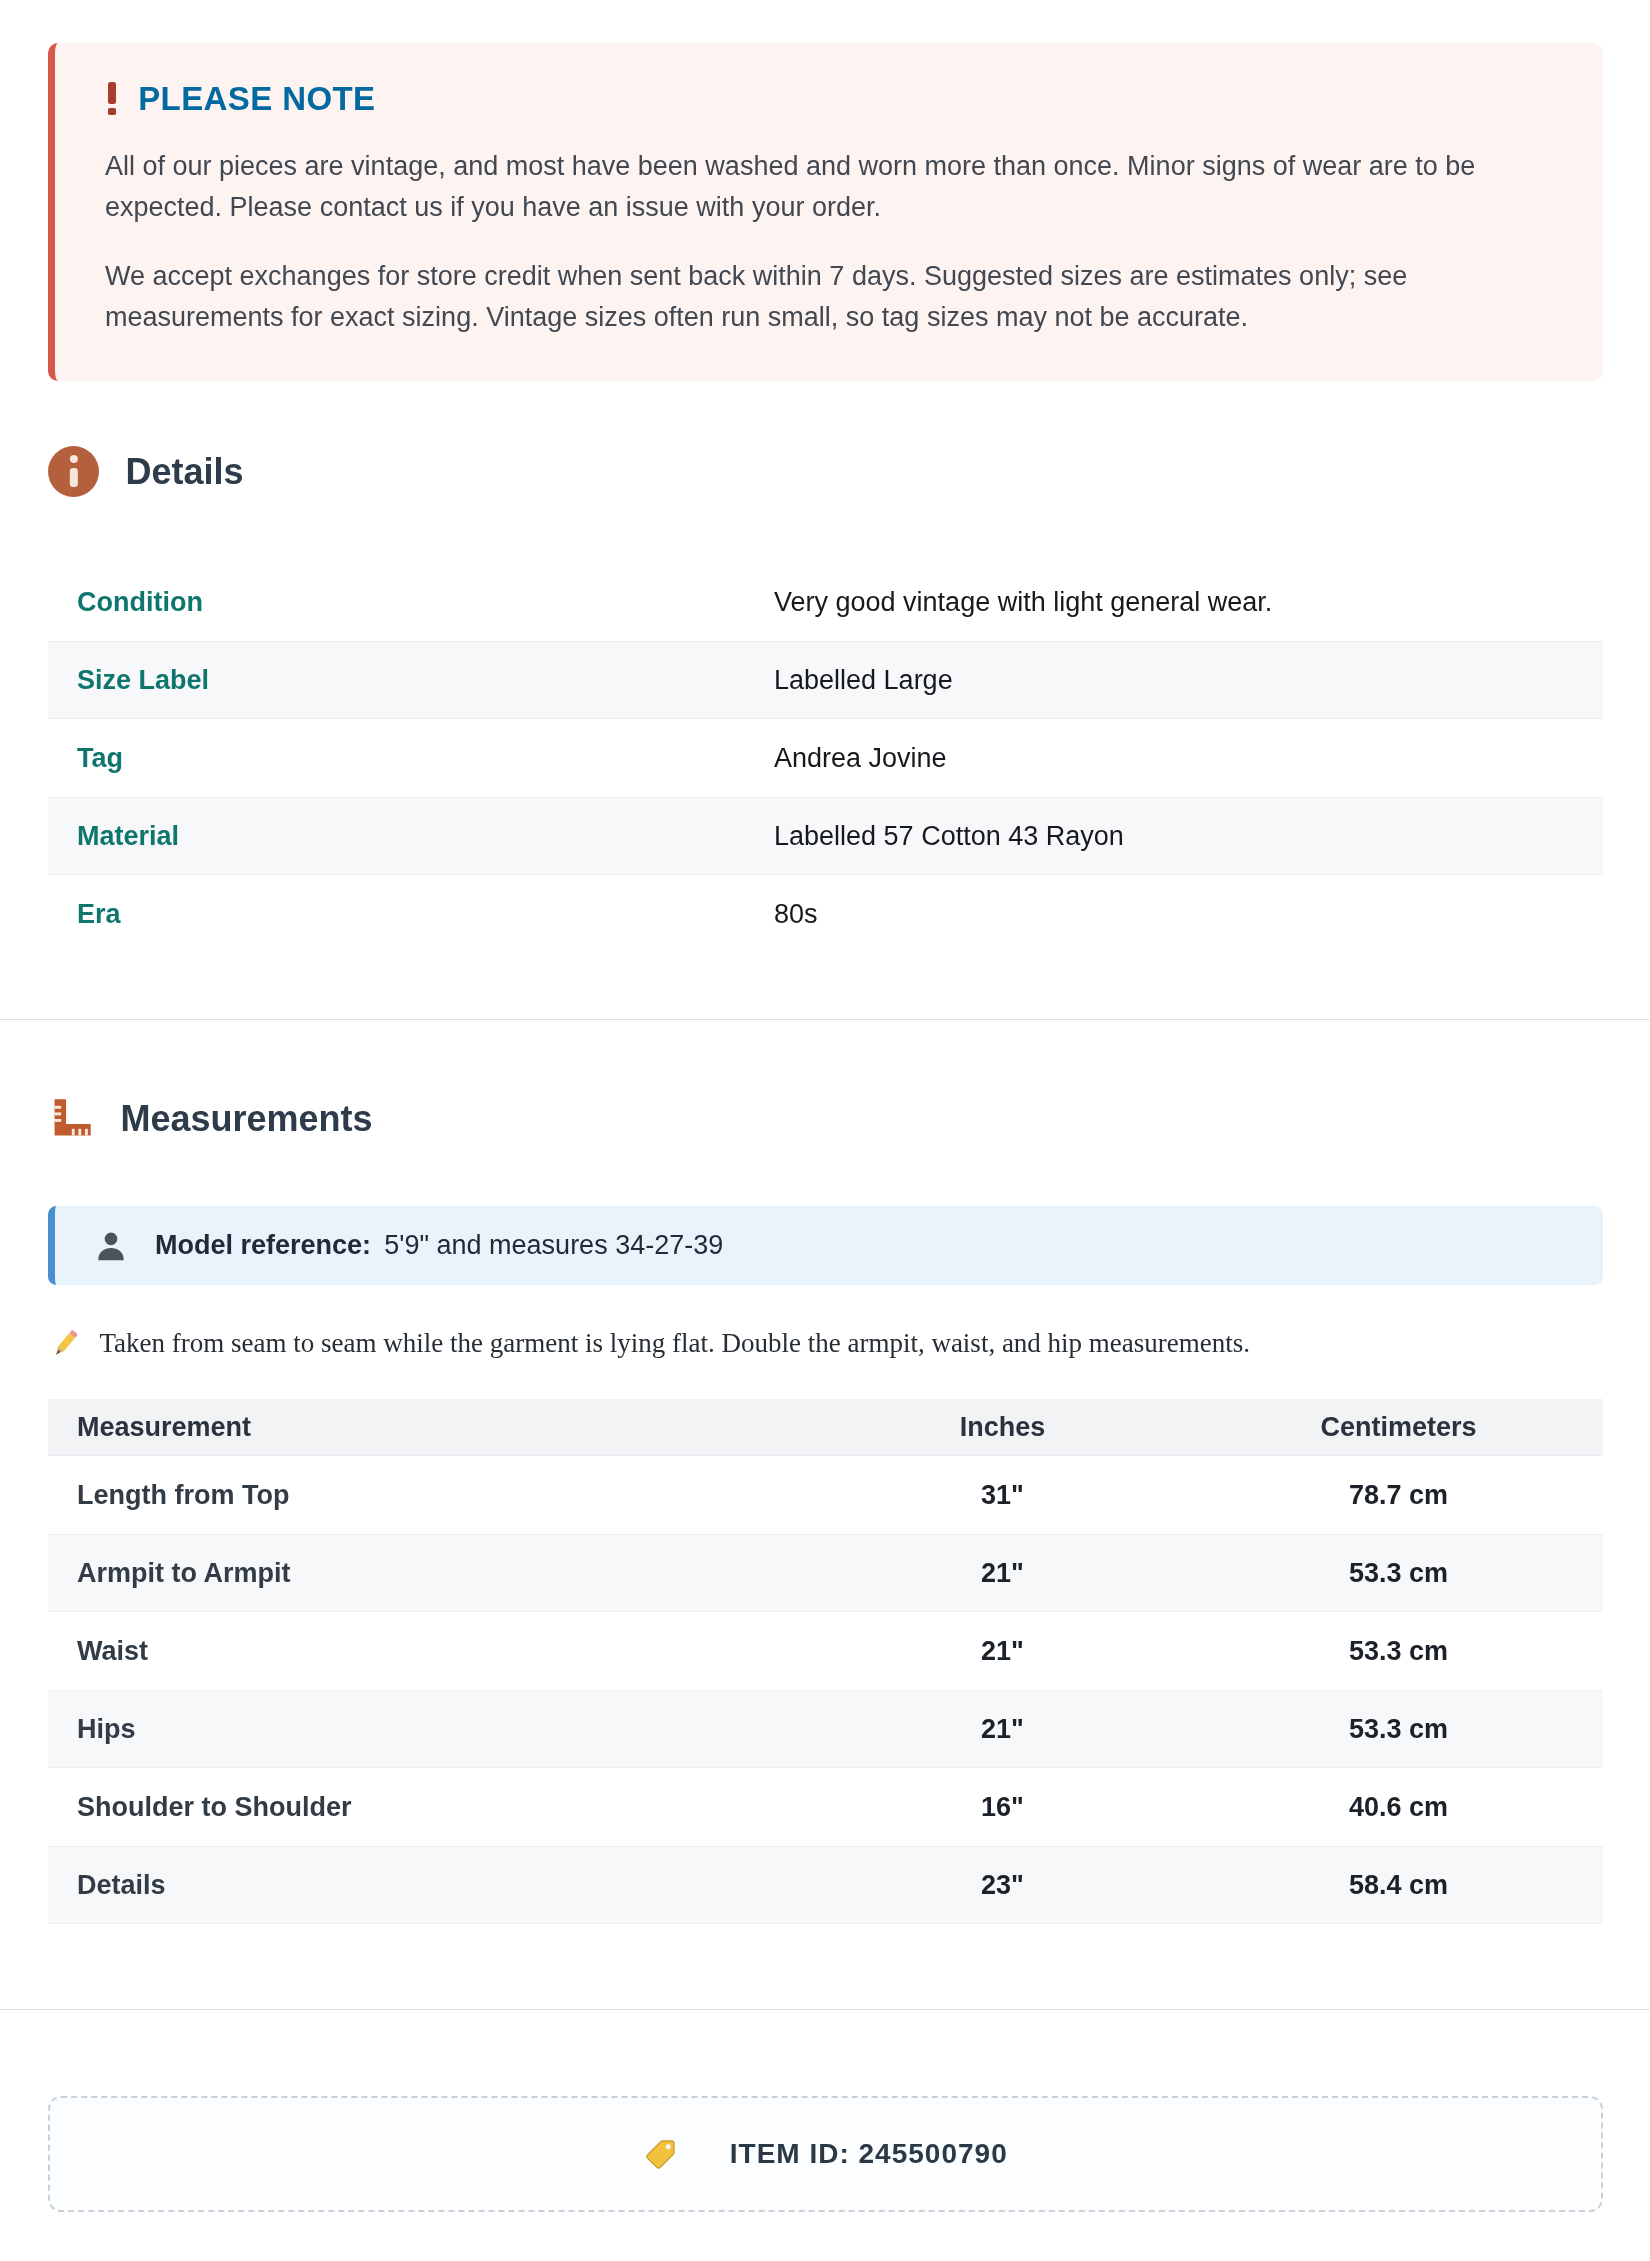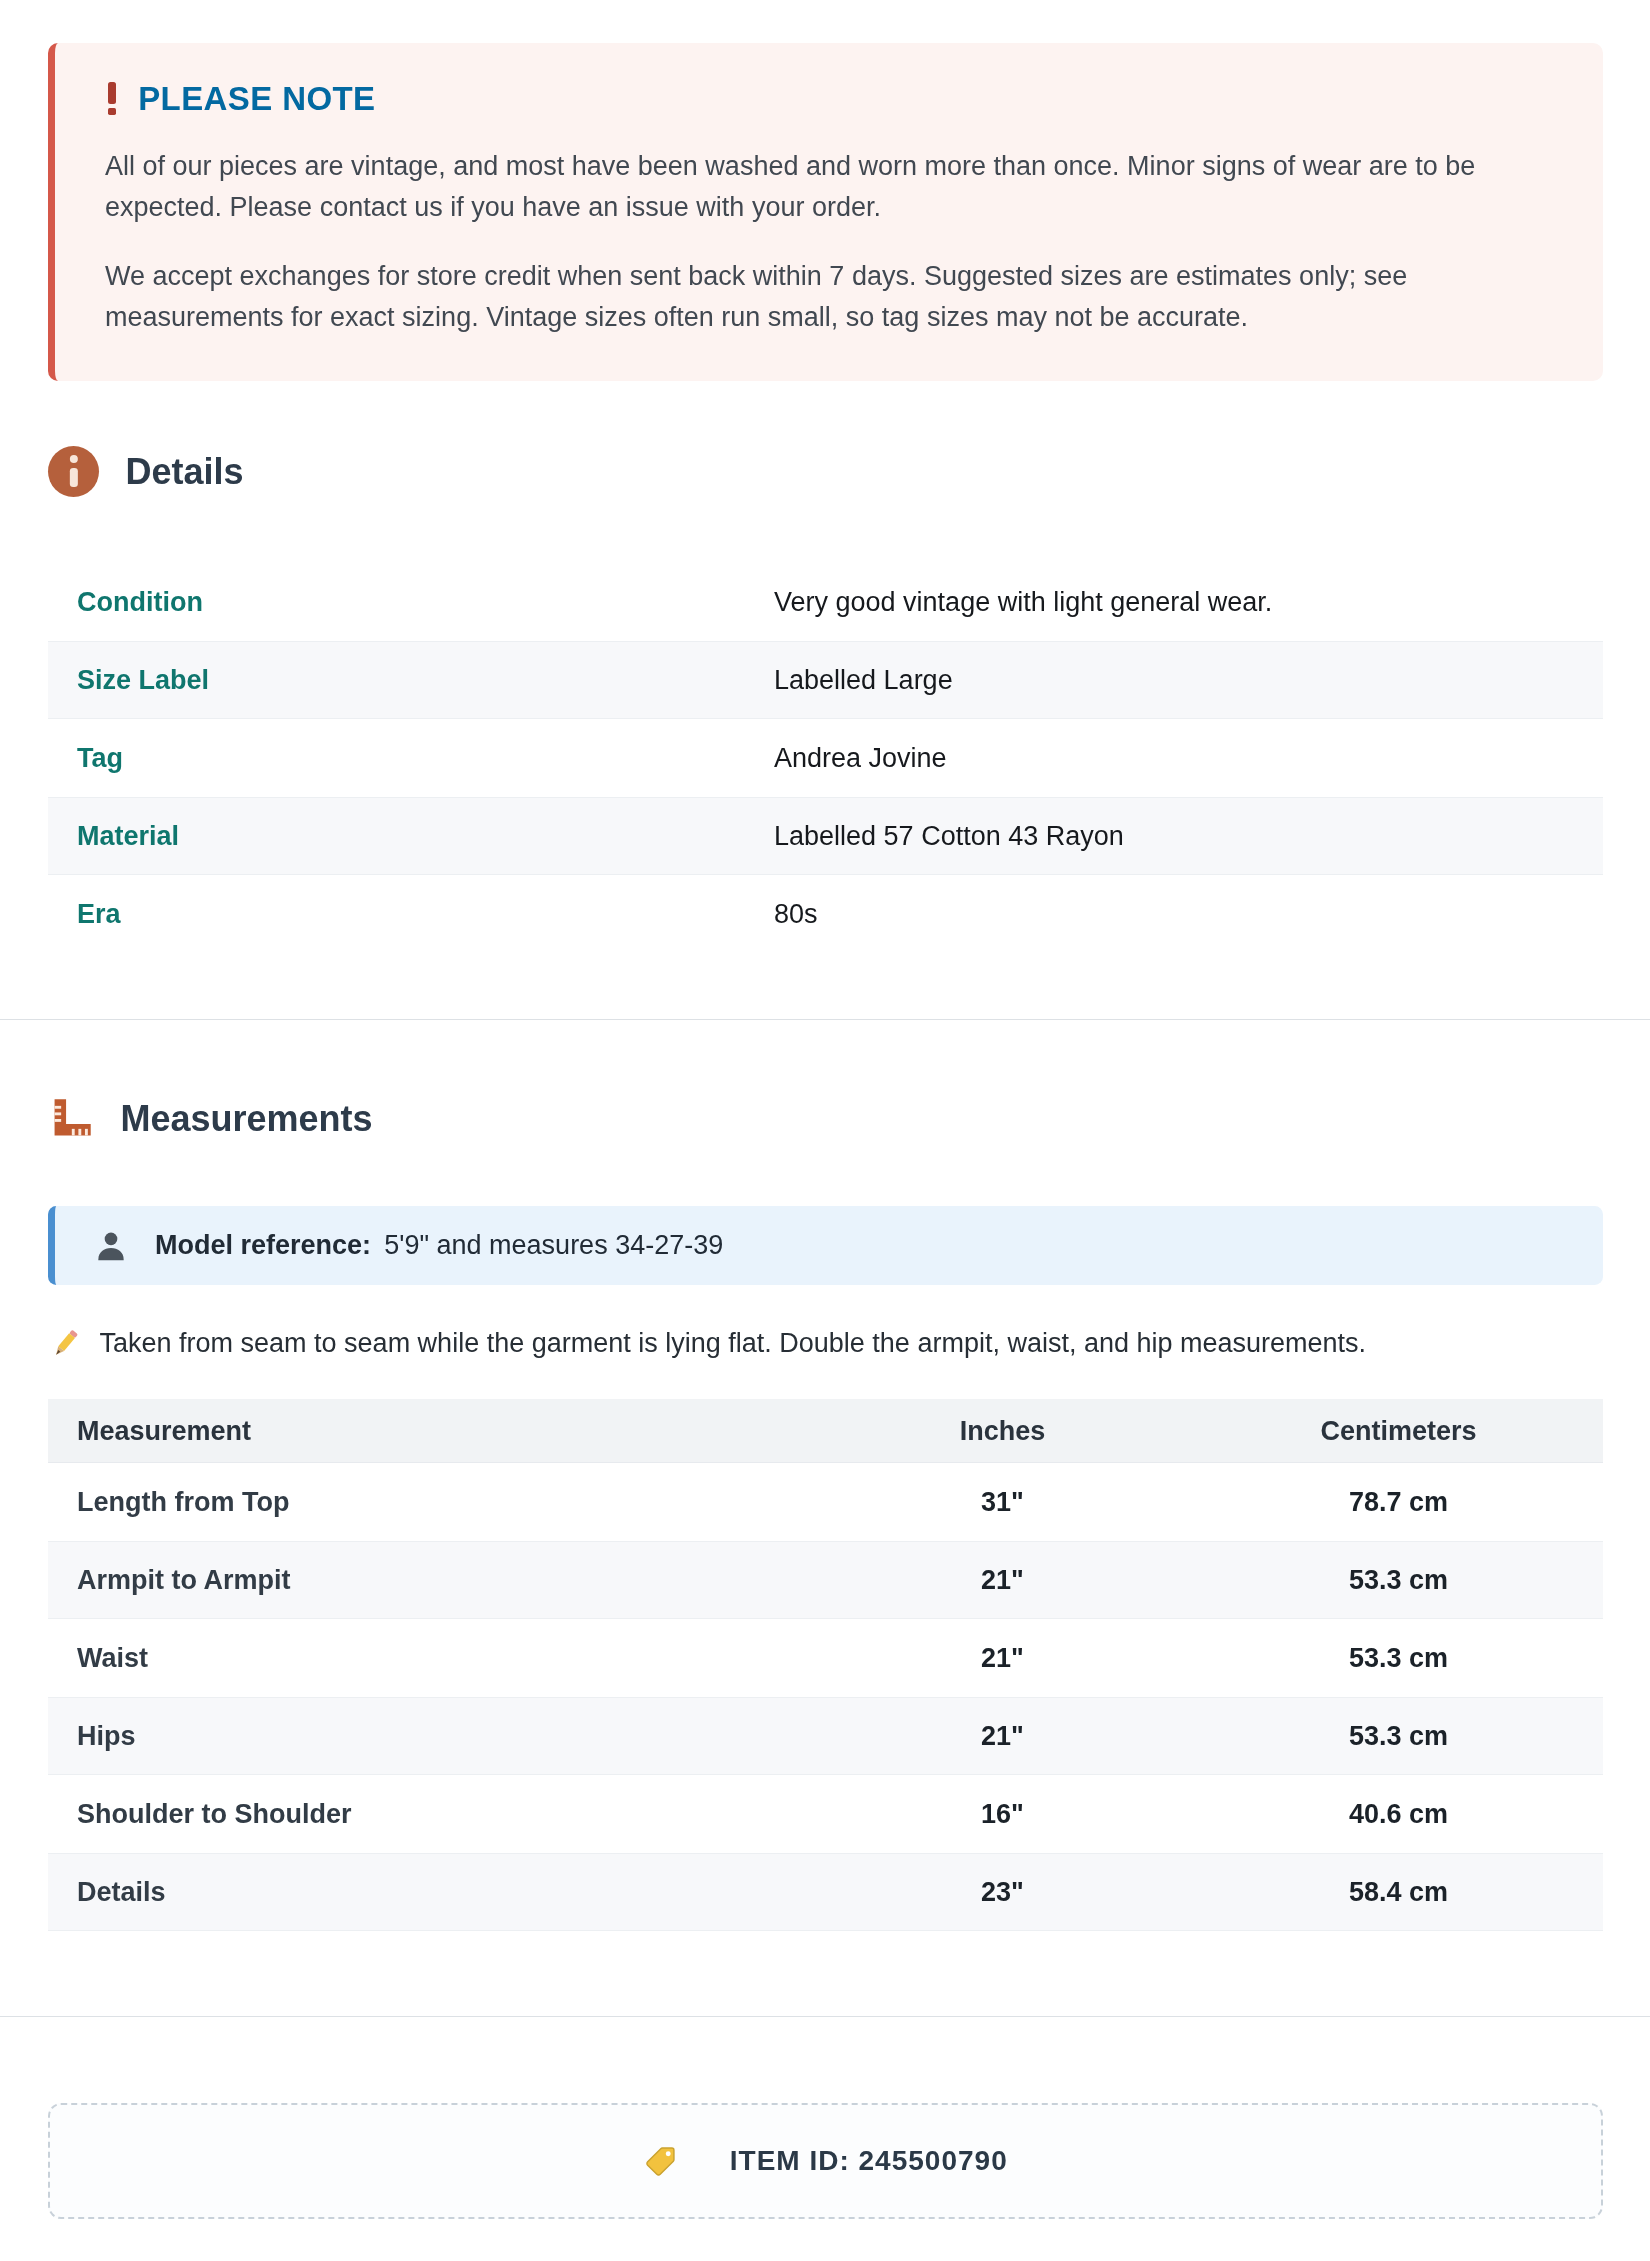--- a/index.html
+++ b/index.html
@@ -60,27 +60,27 @@
     border-left: 7.4px solid #4a8fd0;
     border-radius: 8.3px;
     display: flex; align-items: center;
     padding-left: 37px;
     gap: 25px;
   }
   .model-box .txt { font-size: 27px; color: #212b36; }
   .model-box .lbl { font-weight: 700; margin-right: 13.2px; margin-top: 19px; }
 
   
-  .pencil-note { margin: 38px 48px 0; display: flex; align-items: center; gap: 16.5px; }
+  .pencil-note { margin: 38px 48px 0; display: flex; align-items: center; gap: 16.5px; font-family: Liberation Serif, serif; }
   .pencil-note .txt { font-size: 27px; color: #272e35; line-height: 40px; }
 
   
   .m-table { margin: 36px 48px 0; }
   .m-row { display: flex; align-items: center; height: 78px; padding-left: 29px; }
-  .m-row.head { height: 64px; background: #f1f3f5; box-shadow: inset 0 -0.8px 0 #e4e8eb; }
+  .m-row.head { height: 57px; background: #f1f3f5; box-shadow: inset 0 -0.8px 0 #e4e8eb; }
   .m-row.alt { background: #f7f8fa; box-shadow: inset 0 0.8px 0 #e9ecef, inset 0 -0.8px 0 #e9ecef; }
   .mc-label { width: 777px; font-size: 27px; font-weight: 600; color: #323c46; }
   .mc-in { width: 297px; text-align: center; font-size: 27px; font-weight: 600; color: #1b2229; }
   .mc-cm { width: 297px; margin-left: 99px; text-align: center; font-size: 27px; font-weight: 600; color: #1b2229; }
   .m-row.head .mc-label, .m-row.head .mc-in, .m-row.head .mc-cm { color: #2a333d; font-weight: 600; }
 
   
   .item-box {
     margin: 86px 48px 0;
     height: 116px;

